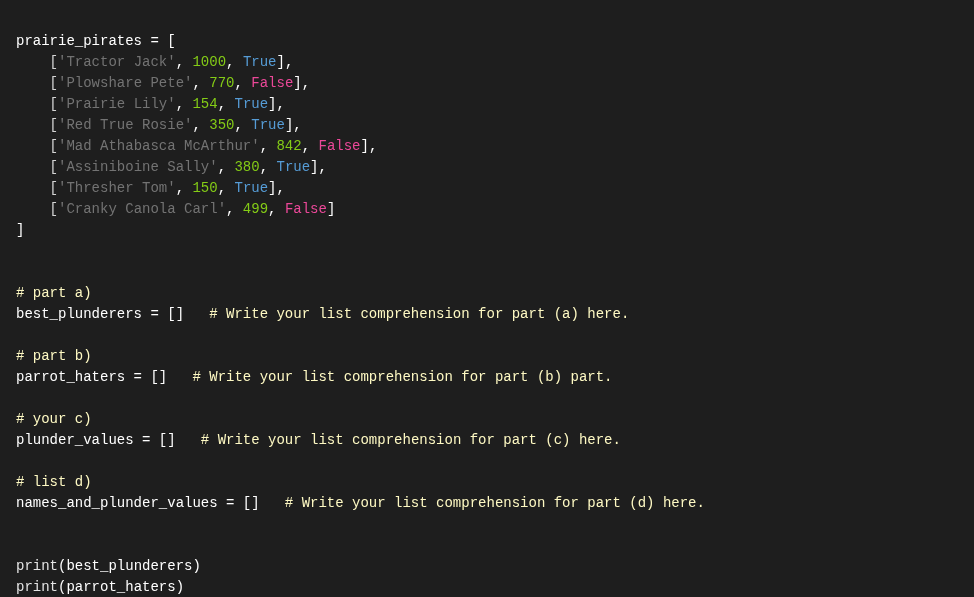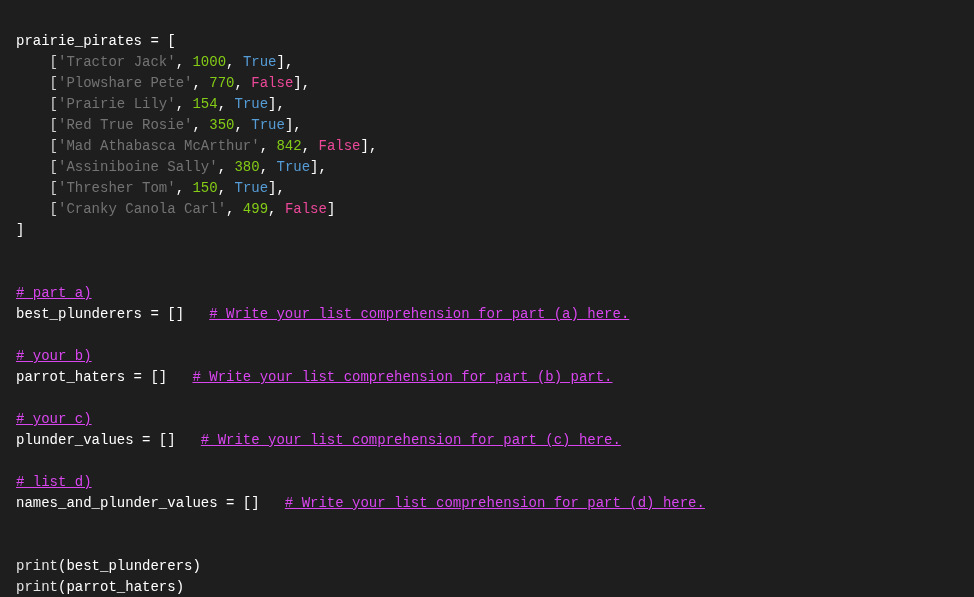--- a/index.html
+++ b/index.html
@@ -10,21 +10,21 @@
       line-height: 1.5;
       color: #d4d4d4;
       padding: 10px 16px;
     }
     .code-block {
       white-space: pre;
     }
     .white { color: #ffffff; margin-top: 31px; }
     .orange { color: #737373; text-align: center; }
     .yellow { color: #e5e5e5; }
-    .comment { color: #d946ef; text-decoration: underline; }
+    .comment { color: #fef9c3; }
     .number { color: #84cc16; }
     .boolean-true { color: #569cd6; }
     .boolean-false { color: #ec4899; }
   </style>
 </head>
 <body>
 
 <div class="code-block">
 <span class="white">prairie_pirates</span><span class="white"> = [</span>
     [<span class="orange">'Tractor Jack'</span><span class="white">, </span><span class="number">1000</span><span class="white">, </span><span class="boolean-true">True</span><span class="white">],</span>
@@ -34,21 +34,21 @@
     [<span class="orange">'Mad Athabasca McArthur'</span><span class="white">, </span><span class="number">842</span><span class="white">, </span><span class="boolean-false">False</span><span class="white">],</span>
     [<span class="orange">'Assiniboine Sally'</span><span class="white">, </span><span class="number">380</span><span class="white">, </span><span class="boolean-true">True</span><span class="white">],</span>
     [<span class="orange">'Thresher Tom'</span><span class="white">, </span><span class="number">150</span><span class="white">, </span><span class="boolean-true">True</span><span class="white">],</span>
     [<span class="orange">'Cranky Canola Carl'</span><span class="white">, </span><span class="number">499</span><span class="white">, </span><span class="boolean-false">False</span><span class="white">]</span>
 <span class="white">]</span>
 
 
 <span class="comment"># part a)</span>
 <span class="white">best_plunderers = []   </span><span class="comment"># Write your list comprehension for part (a) here.</span>
 
-<span class="comment"># your b)</span>
+<span class="comment"># part b)</span>
 <span class="white">parrot_haters = []   </span><span class="comment"># Write your list comprehension for part (b) part.</span>
 
 <span class="comment"># your c)</span>
 <span class="white">plunder_values = []   </span><span class="comment"># Write your list comprehension for part (c) here.</span>
 
 <span class="comment"># list d)</span>
 <span class="white">names_and_plunder_values = []   </span><span class="comment"># Write your list comprehension for part (d) here.</span>
 
 
 <span class="yellow">print</span><span class="white">(best_plunderers)</span>

